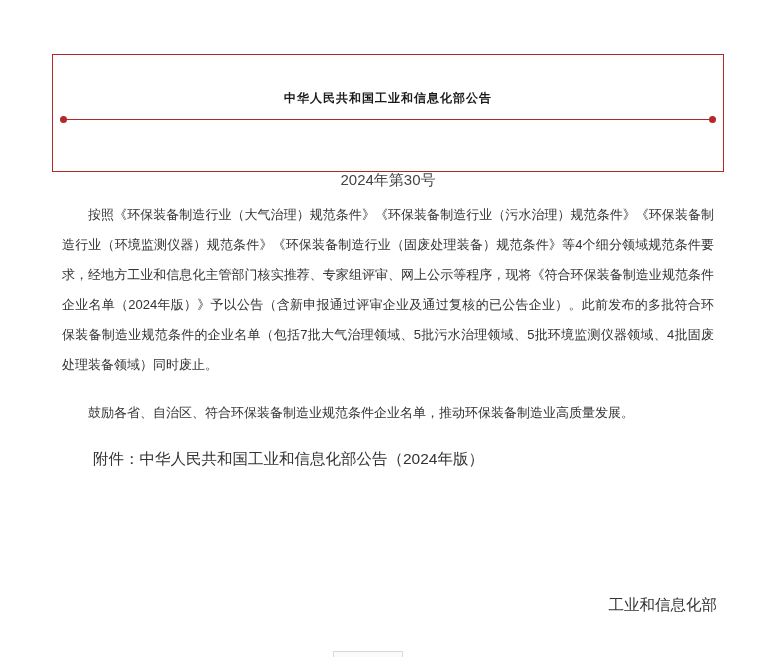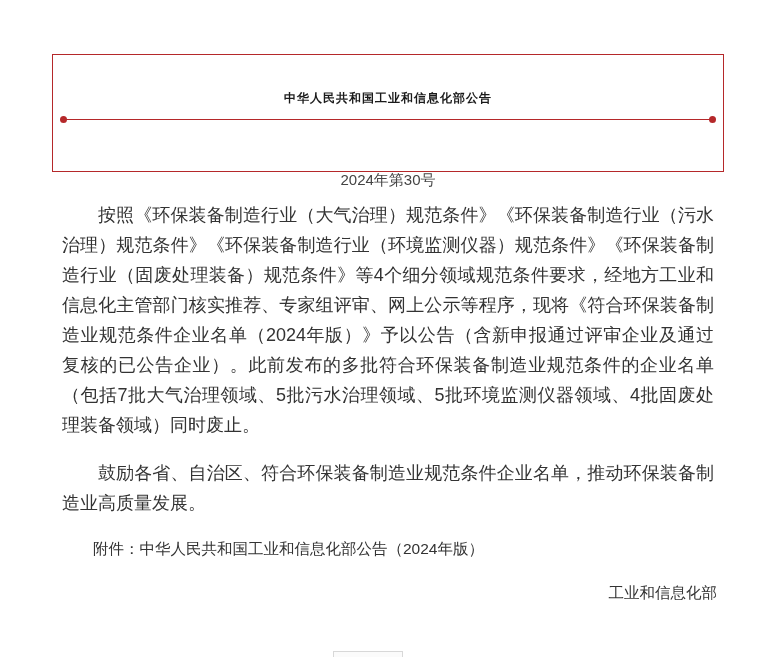--- a/index.html
+++ b/index.html
@@ -73,21 +73,21 @@
   }
 
   
   .body-area {
     position: absolute;
     left: 62px;
     top: 200px;
     width: 652px;
   }
   .para {
-    font-size: 18px;
+    font-size: 13px;
     line-height: 30px;
     color: #333333;
     text-align: justify;
     text-justify: inter-ideograph;
     margin: 0 0 18px 0;
     text-indent: 2em;
   }
   .para.no-indent-gap {
     margin-bottom: 16px;
   }
@@ -101,21 +101,21 @@
   
   .signature {
     position: absolute;
     right: 58px;
     top: 578px;
     text-align: right;
     font-size: 15.5px;
     line-height: 30px;
     color: #333333;
   }
-  .sig-line { display: block; }
+  .sig-line { display: block; margin-top: 12px; }
 
   
   .bottom-strip {
     position: absolute;
     left: 0;
     bottom: 0;
     width: 775px;
     height: 7px;
     background: #ffffff;
   }

